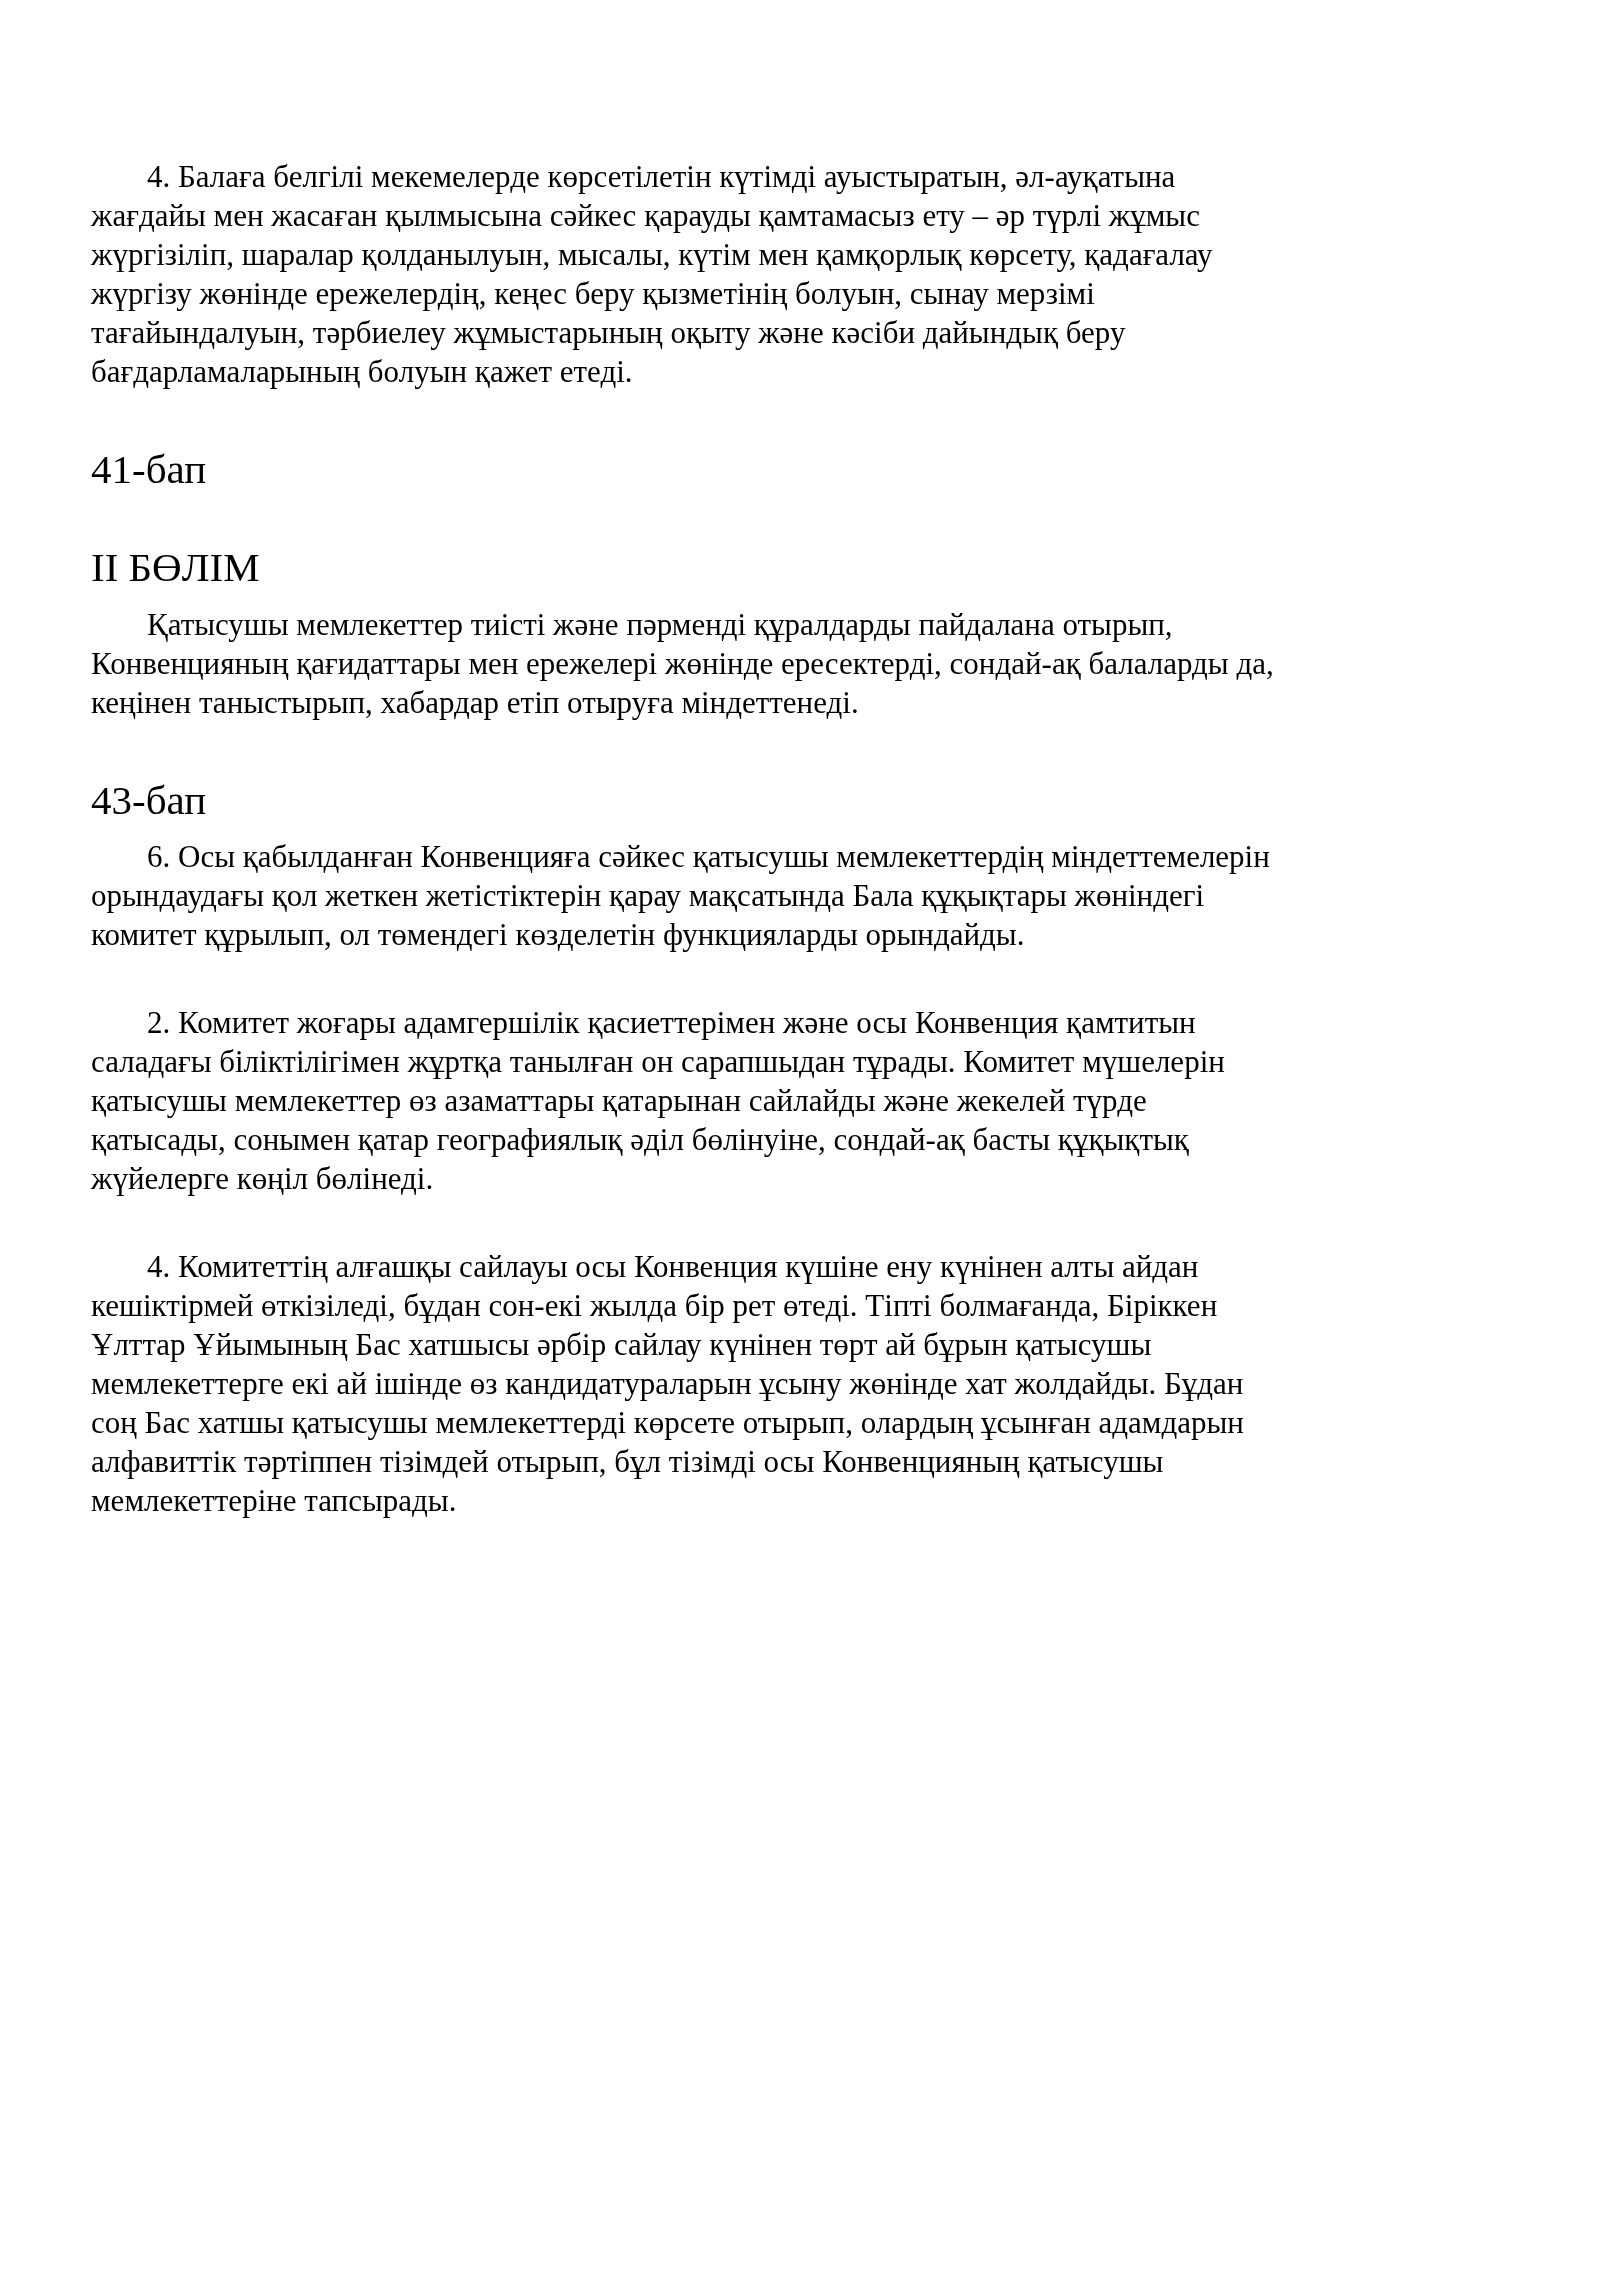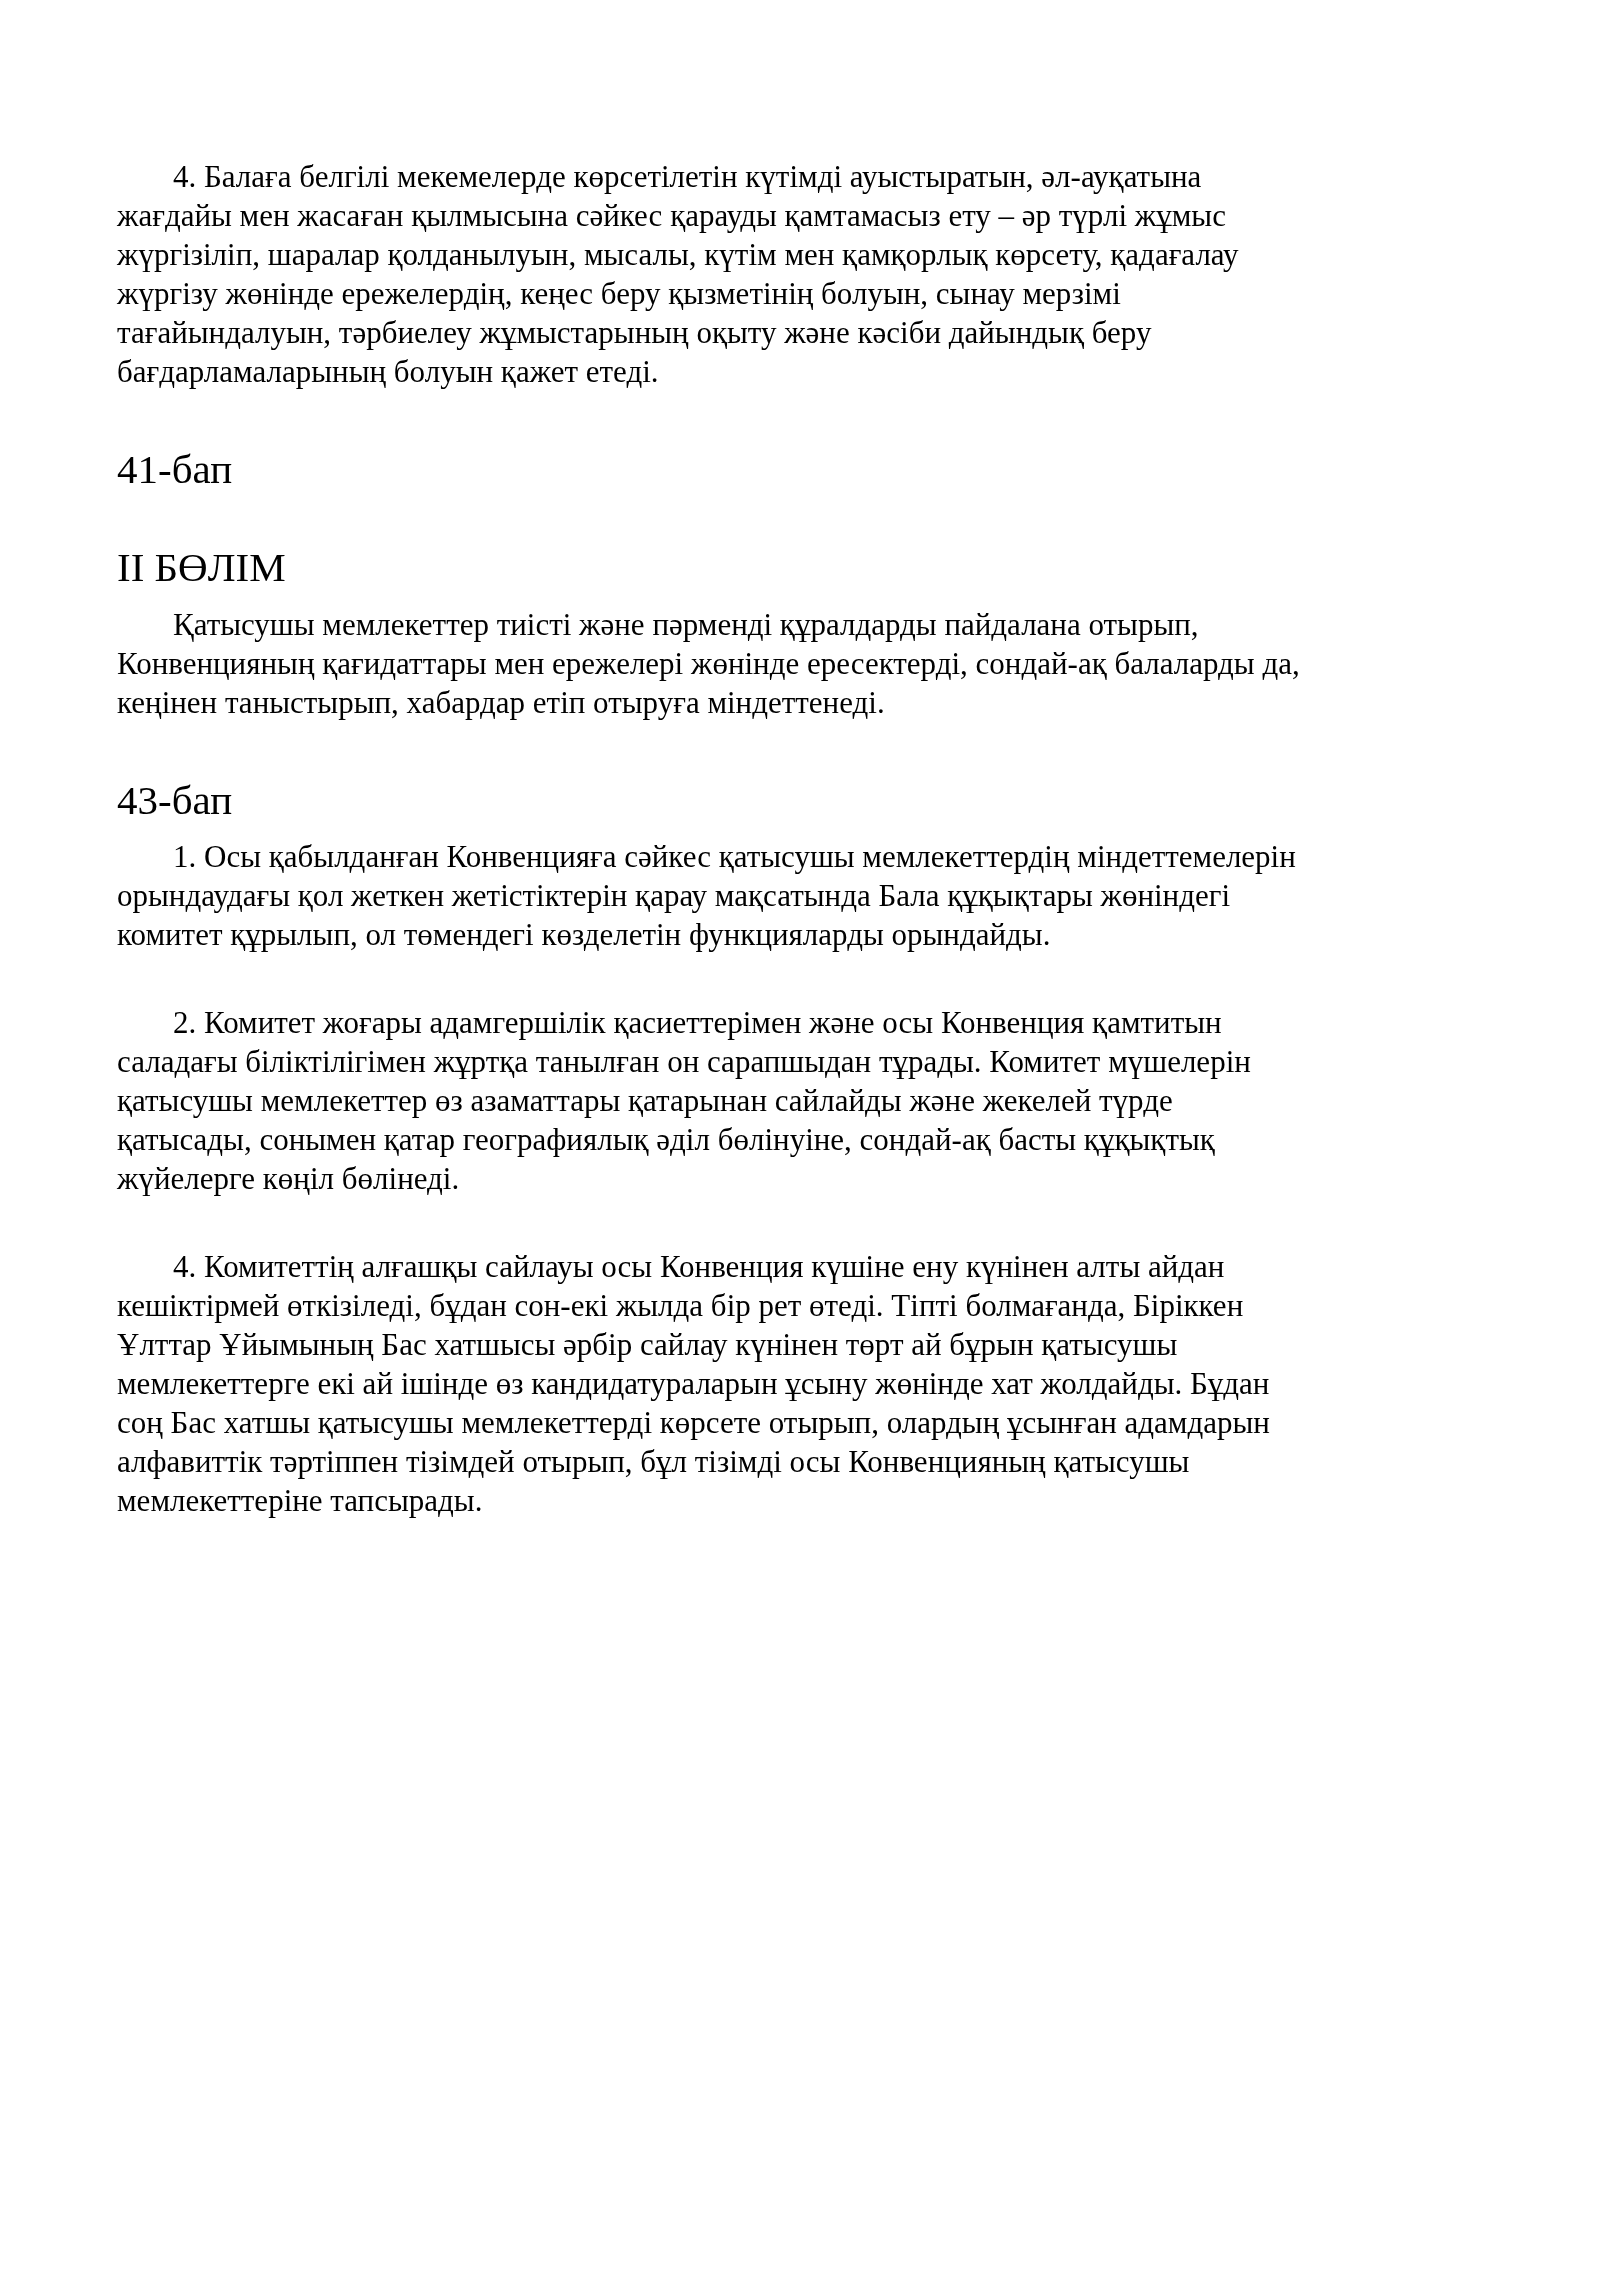--- a/index.html
+++ b/index.html
@@ -7,21 +7,21 @@
     padding: 0;
     background: #ffffff;
   }
   .page {
     position: relative;
     width: 1621px;
     height: 1869px;
     box-sizing: border-box;
     background: #ffffff;
     color: #000000;
-    padding: 157px 98px 0 117px;
+    padding: 157px 98px 0 91px;
     font-family: "Liberation Serif", "DejaVu Serif", serif;
     font-size: 31px;
     line-height: 39px;
     overflow: hidden;
   }
   .para {
     margin: 0 0 49px 0;
     text-indent: 56px;
     white-space: pre-line;
     text-align: left;
@@ -57,21 +57,21 @@
 
   <p class="heading">ІІ БӨЛІМ</p>
 
 
   <p class="para">Қатысушы мемлекеттер тиісті және пәрменді құралдарды пайдалана отырып,
 Конвенцияның қағидаттары мен ережелері жөнінде ересектерді, сондай-ақ балаларды да,
 кеңінен таныстырып, хабардар етіп отыруға міндеттенеді.</p>
 
   <p class="heading">43-бап</p>
 
-  <p class="para">1. Осы қабылданған Конвенцияға сәйкес қатысушы мемлекеттердің міндеттемелерін
+  <p class="para">6. Осы қабылданған Конвенцияға сәйкес қатысушы мемлекеттердің міндеттемелерін
 орындаудағы қол жеткен жетістіктерін қарау мақсатында Бала құқықтары жөніндегі
 комитет құрылып, ол төмендегі көзделетін функцияларды орындайды.</p>
 
   <p class="para">2. Комитет жоғары адамгершілік қасиеттерімен және осы Конвенция қамтитын
 саладағы біліктілігімен жұртқа танылған он сарапшыдан тұрады. Комитет мүшелерін
 қатысушы мемлекеттер өз азаматтары қатарынан сайлайды және жекелей түрде
 қатысады, сонымен қатар географиялық әділ бөлінуіне, сондай-ақ басты құқықтық
 жүйелерге көңіл бөлінеді.</p>
 
 

